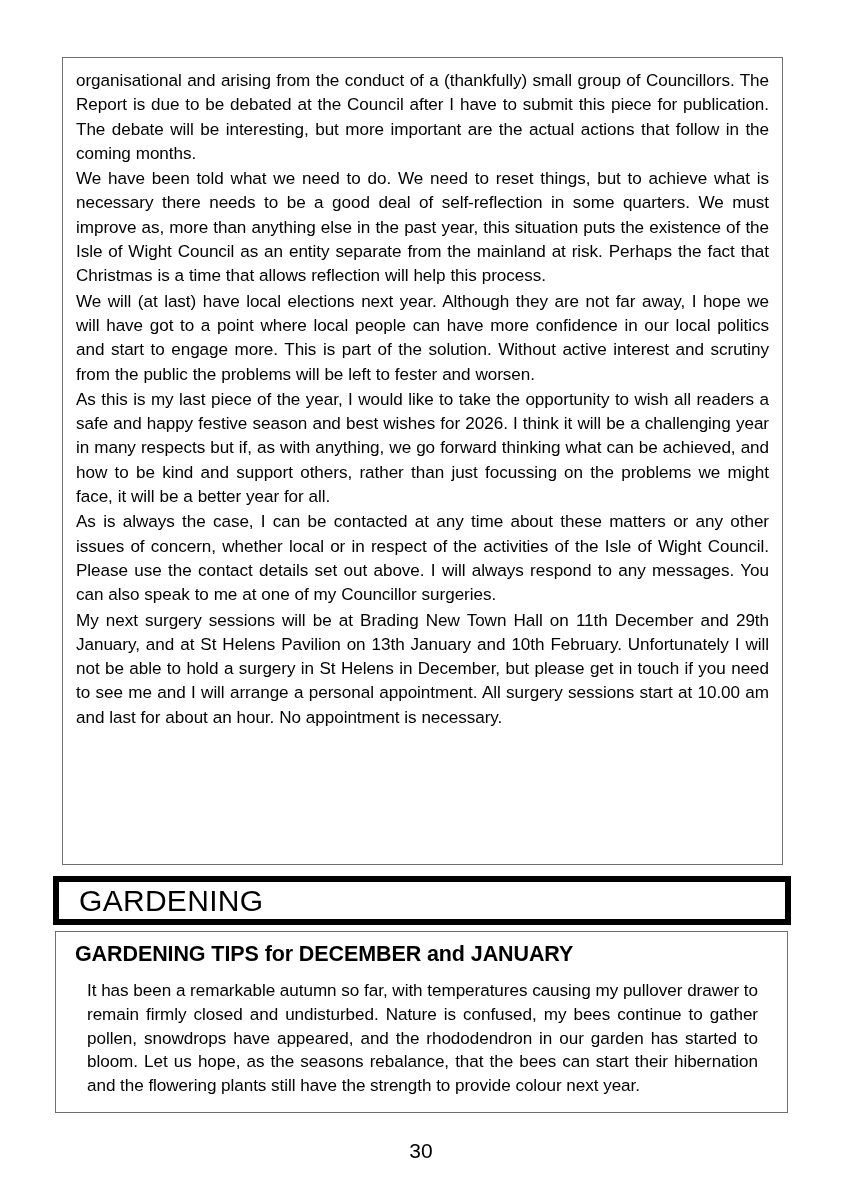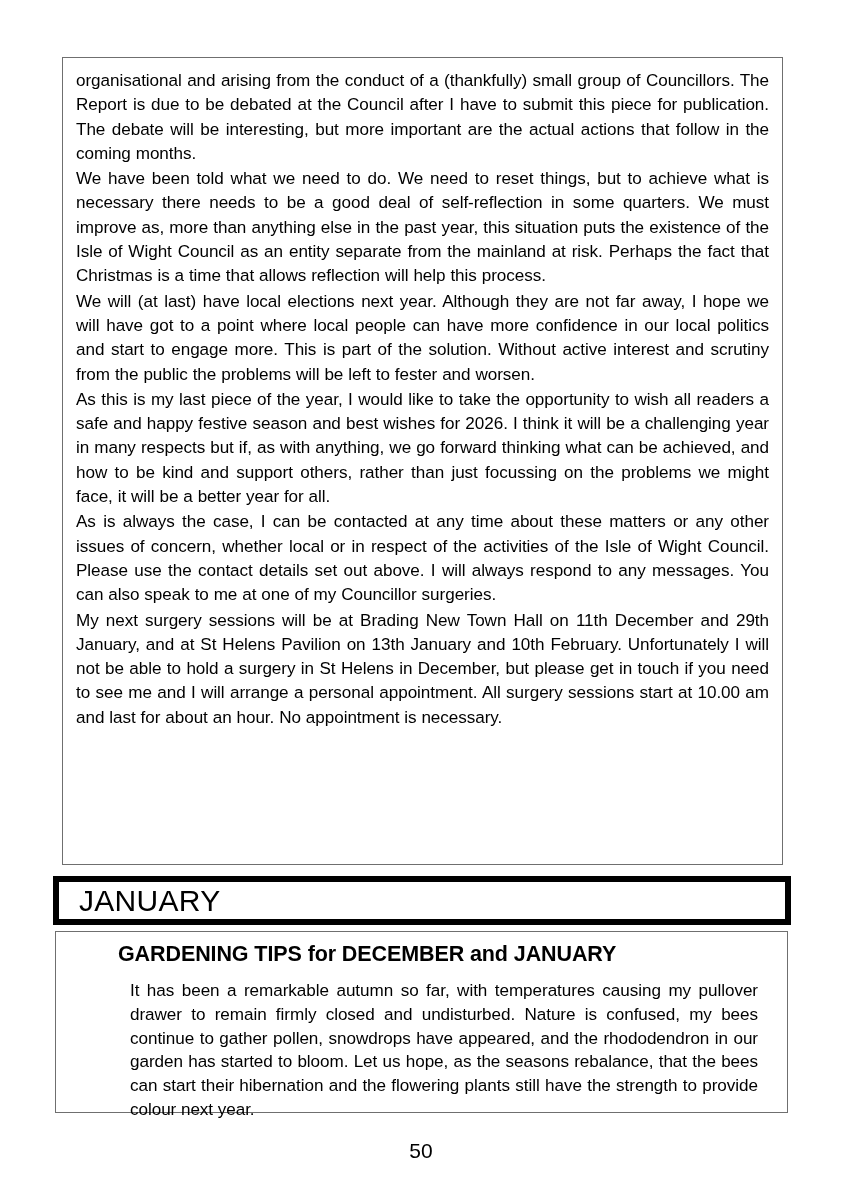--- a/index.html
+++ b/index.html
@@ -82,21 +82,20 @@
   
   .feature-box {
     position: absolute;
     left: 55px;
     top: 931px;
     width: 733px;
     height: 182px;
     border: 1px solid #6f6f6f;
     box-sizing: border-box;
     background: #ffffff;
-    padding-left: 43px;
   }
 
   .feature-inner {
     padding: 10px 17px 0 19px;
   }
 
   .feature-heading {
     margin: 0 0 5px 0;
     font-size: 21.5px;
     line-height: 25px;
@@ -143,25 +142,25 @@
       <p class="body-text">As this is my last piece of the year, I would like to take the opportunity to wish all readers a safe and happy festive season and best wishes for 2026. I think it will be a challenging year in many respects but if, as with anything, we go forward thinking what can be achieved, and how to be kind and support others, rather than just focussing on the problems we might face, it will be a better year for all.</p>
 
       <p class="body-text">As is always the case, I can be contacted at any time about these matters or any other issues of concern, whether local or in respect of the activities of the Isle of Wight Council. Please use the contact details set out above. I will always respond to any messages. You can also speak to me at one of my Councillor surgeries.</p>
 
       <p class="body-text"><span>My next surgery sessions will be at Brading New Town Hall on </span><b>11th December</b><span> and </span><b>29th January</b><span>, and at St Helens Pavilion on </span><b>13th January</b><span> and </span><b>10th February</b><span>. Unfortunately I will not be able to hold a surgery in St Helens in December, but please get in touch if you need to see me and I will arrange a personal appointment. All surgery sessions start at </span><b>10.00 am</b><span> and last for about an hour. No appointment is necessary.</span></p>
 
     </div>
   </div>
 
   <div class="features-banner">
-    <div class="features-title">JANUARY</div>
+    <div class="features-title">GARDENING</div>
   </div>
 
   <div class="feature-box">
     <div class="feature-inner">
       <h2 class="feature-heading">GARDENING TIPS for DECEMBER and JANUARY</h2>
       <p class="feature-text">It has been a remarkable autumn so far, with temperatures causing my pullover drawer to remain firmly closed and undisturbed. Nature is confused, my bees continue to gather pollen, snowdrops have appeared, and the rhododendron in our garden has started to bloom. Let us hope, as the seasons rebalance, that the bees can start their hibernation and the flowering plants still have the strength to provide colour next year.</p>
     </div>
   </div>
 
-  <div class="page-number">50</div>
+  <div class="page-number">30</div>
 
 </div>
 
 </body></html>

